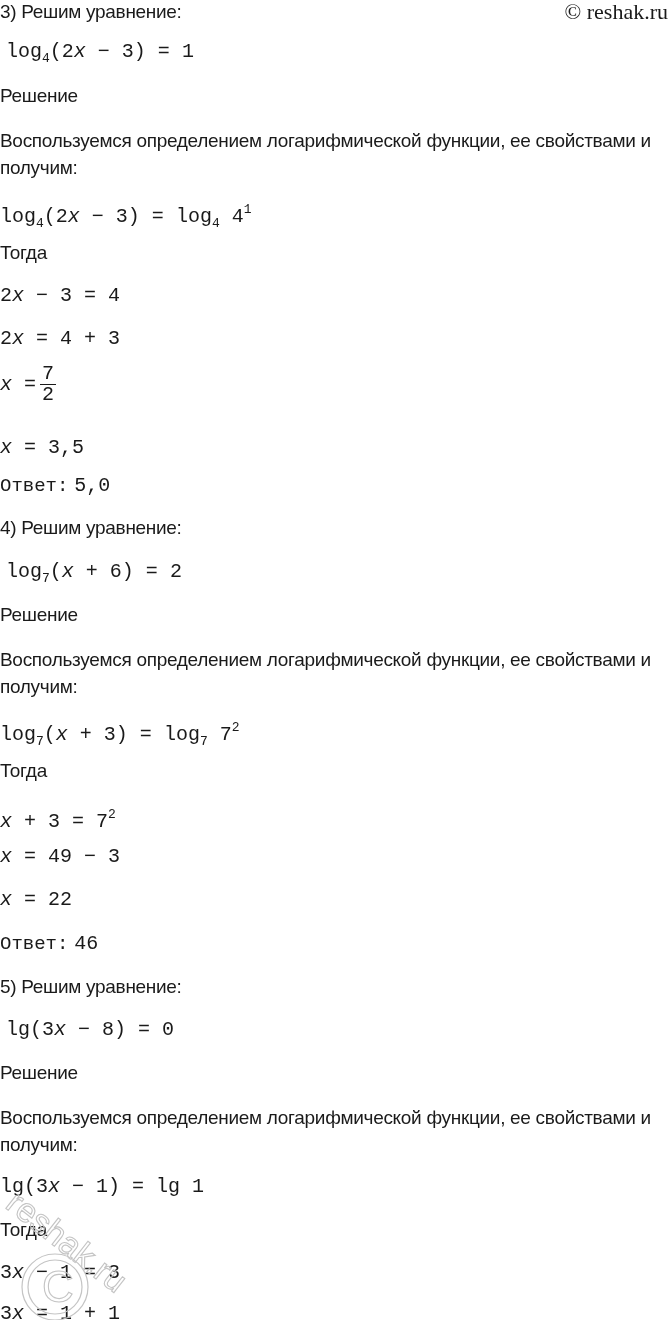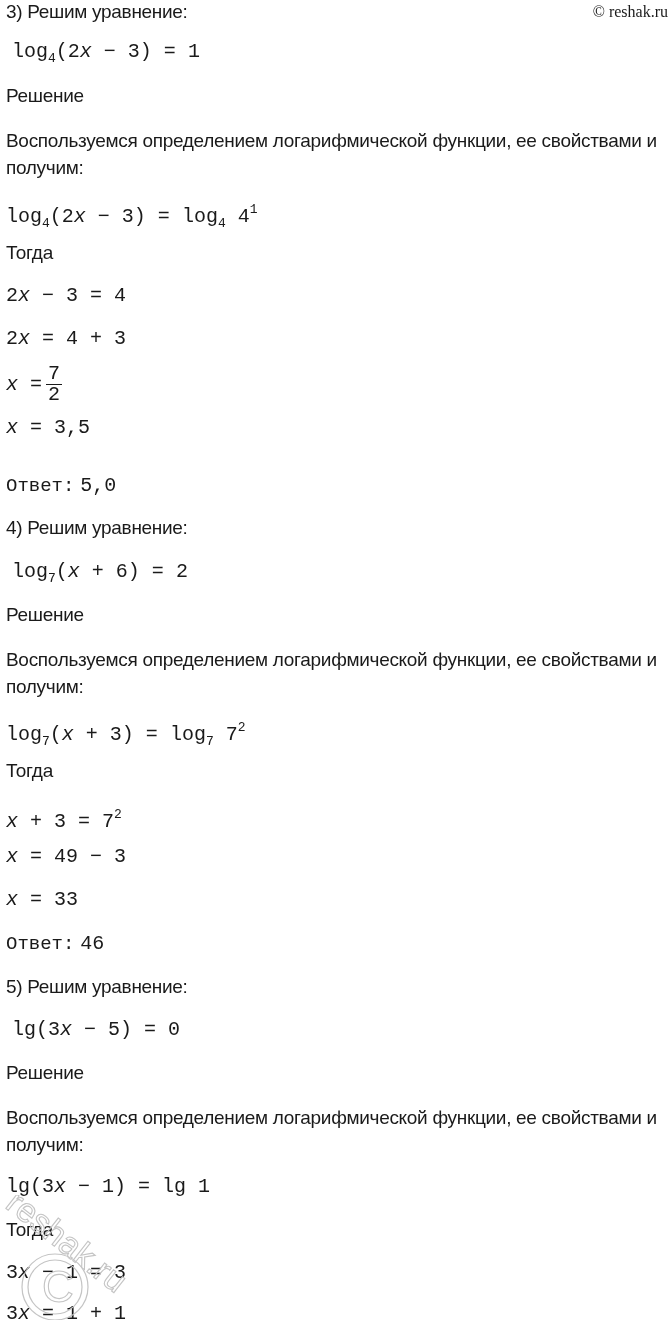--- a/index.html
+++ b/index.html
@@ -1,27 +1,27 @@
 <!DOCTYPE html>
 <html><head>
 <meta charset="utf-8">
 <style>
   html, body { margin: 0; padding: 0; background: #ffffff; }
   body { width: 672px; height: 1320px; position: relative; overflow: hidden;
          font-family: "DejaVu Serif", "Liberation Serif", serif; color: #1a1a1a; }
-  .line { position: absolute; left: 0; white-space: nowrap; font-size: 18px; line-height: 24px; padding-left: 6px; }
+  .line { position: absolute; left: 0; white-space: nowrap; font-size: 18px; line-height: 24px; }
   .text { font-family: "Liberation Sans", sans-serif; font-stretch: condensed; font-size: 19px; letter-spacing: -0.3px; }
   .math { font-family: Liberation Mono, monospace; font-size: 20px; }
   .math i { font-style: italic; }
   .sub { font-size: 13px; vertical-align: -5px; }
   .sup { font-size: 13px; vertical-align: 9px; }
   .frac { display: inline-block; vertical-align: middle; text-align: center; margin-left: 4px; }
   .frac span { display: block; line-height: 20px; }
   .frac .num { border-bottom: 1.5px solid #1a1a1a; padding: 0 2px; }
-  .copyright { position: absolute; right: 4px; top: 0; font-family: "Liberation Serif", serif; font-size: 16px; line-height: 24px; }
+  .copyright { position: absolute; right: 4px; top: 0; font-family: "Liberation Serif", serif; font-size: 22px; line-height: 24px; }
   .watermark { position: absolute; left: 0; top: 1195px; width: 180px; height: 130px; pointer-events: none; }
 </style>
 </head>
 <body>
 
 <div class="copyright">© reshak.ru</div>
 
 <div class="line text" style="top:0px">3) Решим уравнение:</div>
 <div class="line math" style="top:40px;left:6px">
   <span>log</span><span class="sub">4</span><span>(2</span><i>x</i><span> − 3) = 1</span>
@@ -35,21 +35,21 @@
 <div class="line text" style="top:241px">Тогда</div>
 <div class="line math" style="top:284px">
   <span>2</span><i>x</i><span> − 3 = 4</span>
 </div>
 <div class="line math" style="top:327px">
   <span>2</span><i>x</i><span> = 4 + 3</span>
 </div>
 <div class="line math" style="top:362px;line-height:46px">
   <i>x</i><span> =</span><span class="frac"><span class="num">7</span><span>2</span></span>
 </div>
-<div class="line math" style="top:416px">
+<div class="line math" style="top:436px">
   <i>x</i><span> = 3,5</span>
 </div>
 <div class="line" style="top:473px">
   <span class="math" style="font-size:19px">Ответ:</span>&nbsp;<span class="math">5,0</span>
 </div>
 
 <div class="line text" style="top:516px">4) Решим уравнение:</div>
 <div class="line math" style="top:560px;left:6px">
   <span>log</span><span class="sub">7</span><span>(</span><i>x</i><span> + 6) = 2</span>
 </div>
@@ -60,29 +60,29 @@
   <span>log</span><span class="sub">7</span><span>(</span><i>x</i><span> + 3) = </span><span>log</span><span class="sub">7</span><span> 7</span><span class="sup">2</span>
 </div>
 <div class="line text" style="top:759px">Тогда</div>
 <div class="line math" style="top:803px">
   <i>x</i><span> + 3 = 7</span><span class="sup">2</span>
 </div>
 <div class="line math" style="top:845px">
   <i>x</i><span> = 49 − 3</span>
 </div>
 <div class="line math" style="top:888px">
-  <i>x</i><span> = 33</span>
+  <i>x</i><span> = 22</span>
 </div>
 <div class="line" style="top:931px">
   <span class="math" style="font-size:19px">Ответ:</span>&nbsp;<span class="math">46</span>
 </div>
 
 <div class="line text" style="top:975px">5) Решим уравнение:</div>
 <div class="line math" style="top:1018px;left:6px">
-  <span>lg</span><span>(3</span><i>x</i><span> − 5) = 0</span>
+  <span>lg</span><span>(3</span><i>x</i><span> − 8) = 0</span>
 </div>
 <div class="line text" style="top:1061px">Решение</div>
 <div class="line text" style="top:1106px">Воспользуемся определением логарифмической функции, ее свойствами и</div>
 <div class="line text" style="top:1133px">получим:</div>
 <div class="line math" style="top:1175px">
   <span>lg</span><span>(3</span><i>x</i><span> − 1) = </span><span>lg 1</span>
 </div>
 <div class="line text" style="top:1218px">Тогда</div>
 <div class="line math" style="top:1261px">
   <span>3</span><i>x</i><span> − 1 = 3</span>

